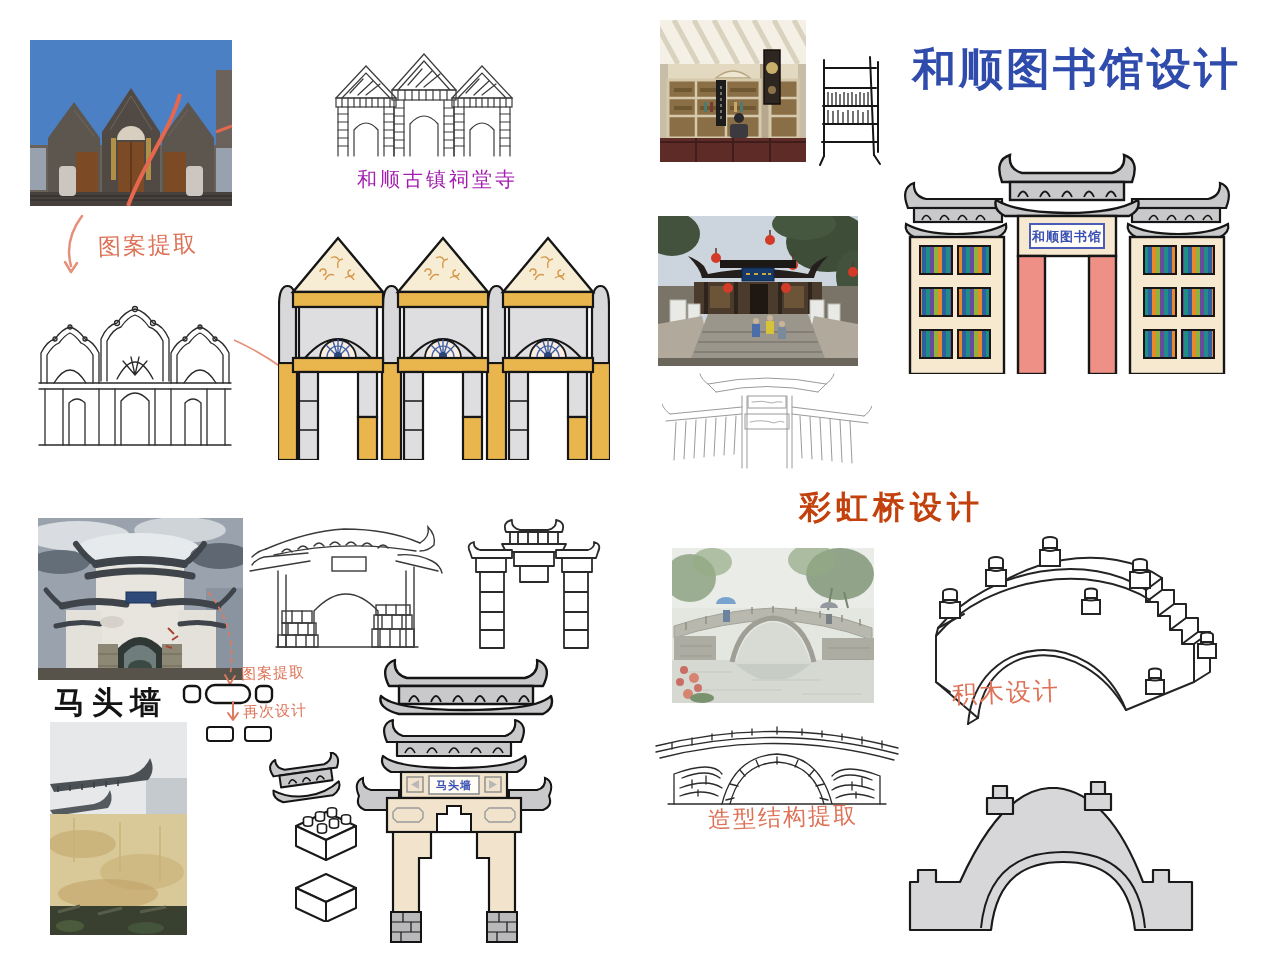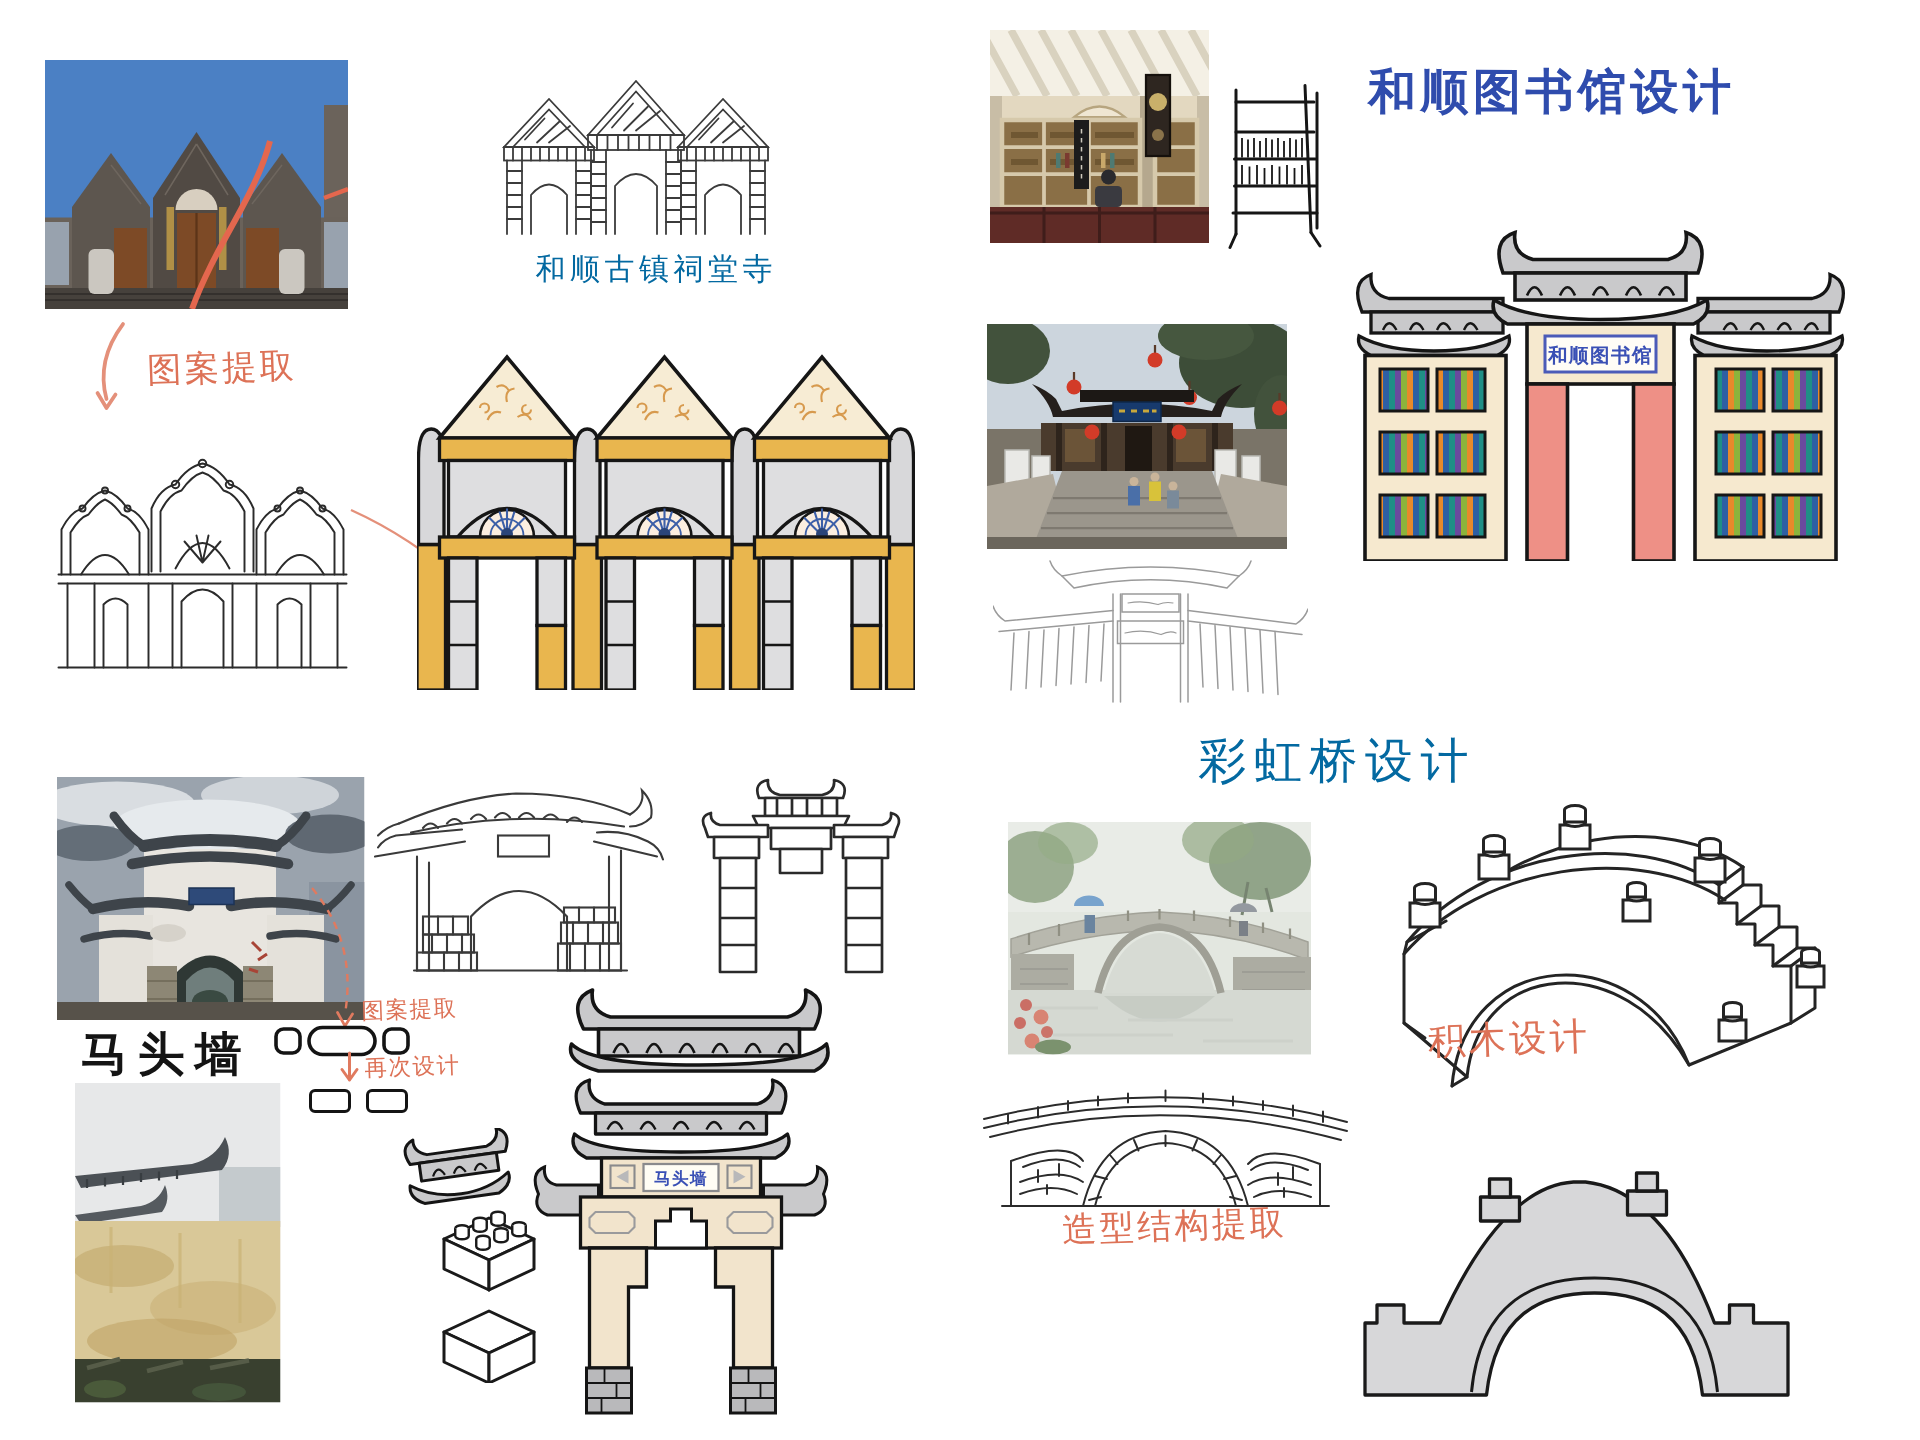--- a/index.html
+++ b/index.html
@@ -1,24 +1,24 @@
 <!DOCTYPE html>
 <html><head>
 <meta charset="utf-8">
 <style>
   *{margin:0;padding:0;box-sizing:border-box}
   html,body{background:#fff}
   #board{position:relative;width:1280px;height:960px;background:#ffffff;overflow:hidden;
          font-family:"Liberation Sans","DejaVu Sans",sans-serif;color:#1f1f1f}
   .abs{position:absolute}
   .photo svg,.sk svg,.ill svg{display:block}
-  .title-blue{font-size:32px;font-weight:700;color:#2f4cad;letter-spacing:3px;white-space:nowrap}
-  .title-black{font-size:32px;font-weight:400;color:#0369a1;letter-spacing:5px;white-space:nowrap}
+  .title-blue{font-size:44px;font-weight:700;color:#2f4cad;letter-spacing:3px;white-space:nowrap}
+  .title-black{font-size:32px;font-weight:700;color:#c2410c;letter-spacing:5px;white-space:nowrap}
   .label-black{font-size:31px;font-weight:700;color:#141414;letter-spacing:7px;white-space:nowrap}
-  .caption-red{font-size:20px;font-weight:500;color:#0369a1;letter-spacing:3px;white-space:nowrap}
+  .caption-red{font-size:20px;font-weight:500;color:#a21caf;letter-spacing:3px;white-space:nowrap}
   .hand{color:#dd7257;white-space:nowrap;transform:rotate(-2deg)}
   .hand-lg{font-size:23px;letter-spacing:2px}
   .hand-md{font-size:25px;letter-spacing:2px}
   .hand-sm{font-size:15px;letter-spacing:1px}
 </style>
 </head>
 <body>
 
 <div id="board">
 

